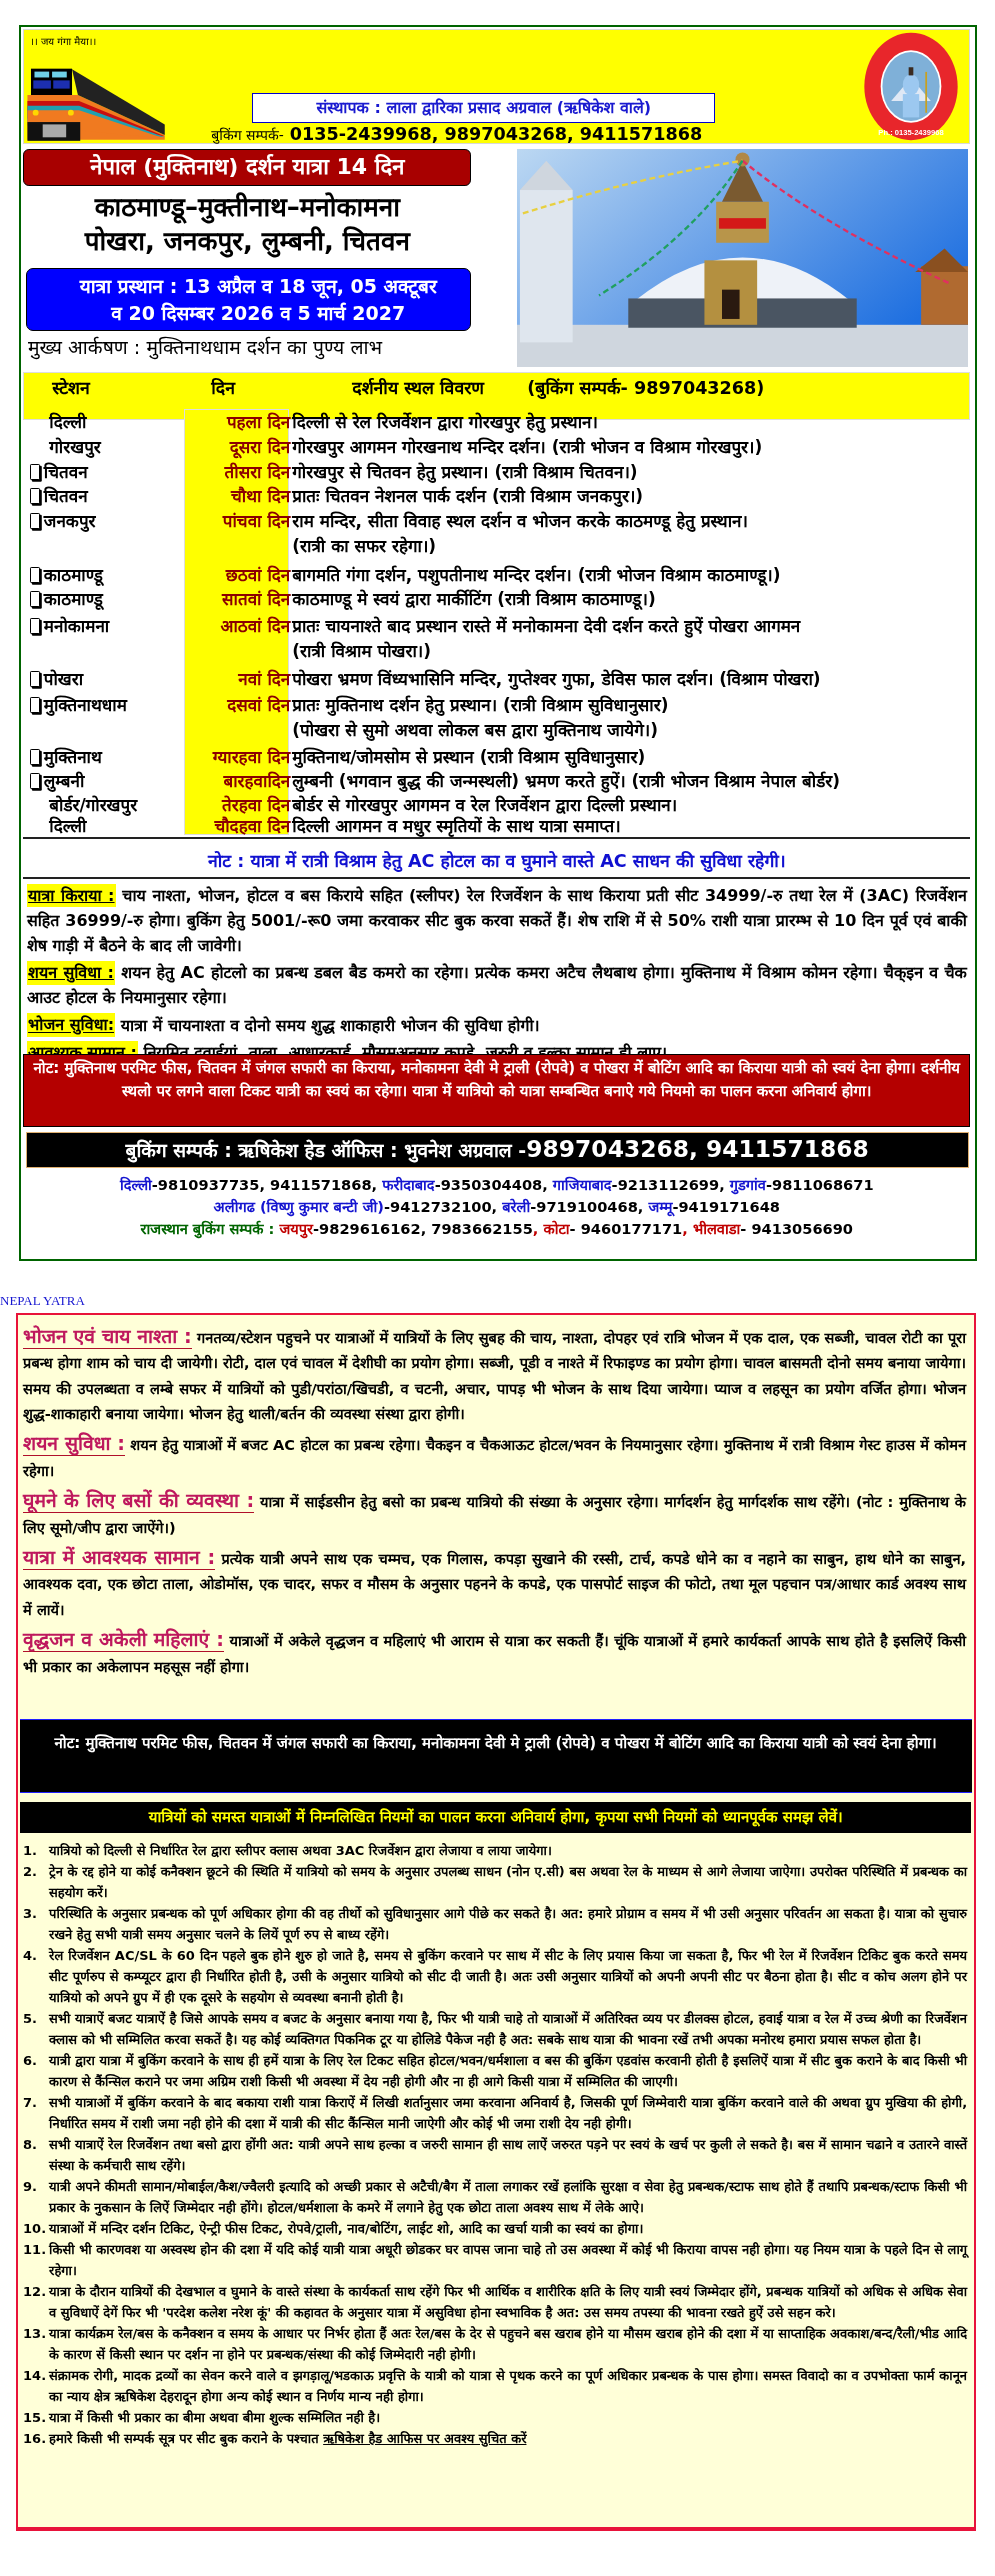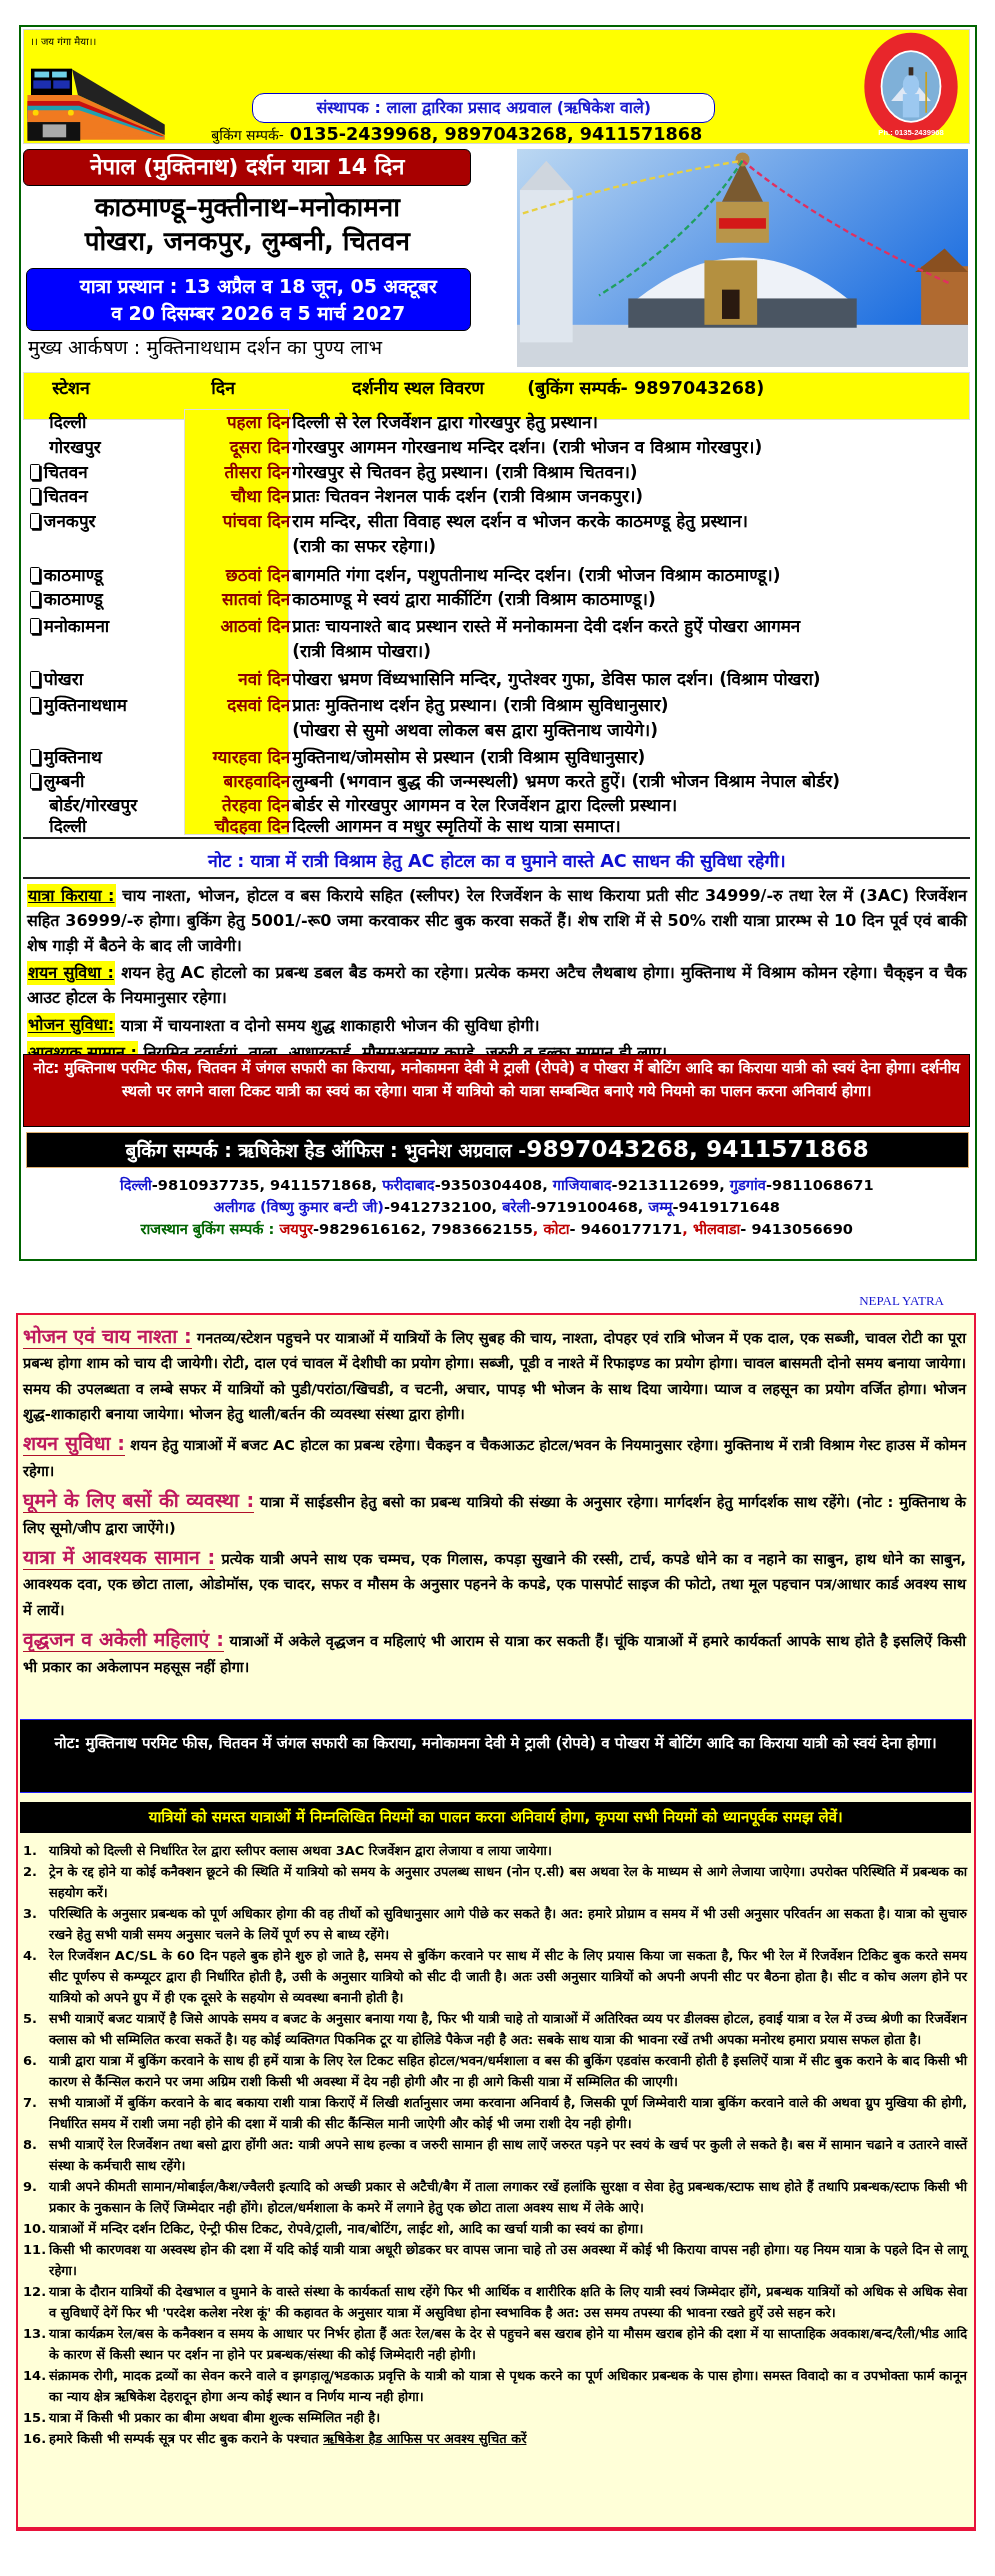--- a/index.html
+++ b/index.html
@@ -7,21 +7,21 @@
   body { font-family: "DejaVu Sans", "Liberation Sans", sans-serif; color: #000; position: relative; overflow: hidden; }
 
   
   #poster { position: absolute; left: 19px; top: 25px; width: 958px; height: 1236px; border: 2.9px solid #006400; background: #fff; }
 
   
   #hdr { position: absolute; left: 2.3px; top: 2.3px; width: 947px; height: 115px; background: #ffff00; border: 0.6px solid #d8d8d8; }
   #jai { position: absolute; left: 5.9px; top: 3.5px; font-size: 10px; text-align: right; }
   #train { position: absolute; left: 1.2px; top: 23.4px; width: 141px; height: 88px; }
   #title { position: absolute; left: 152px; top: 10.5px; width: 644px; text-align: center; font-size: 36px; font-weight: bold; line-height: 47px; }
-  #founder { position: absolute; left: 228px; top: 63px; width: 463px; height: 30px; border: 1.8px solid #0000cc; border-radius: 12px; background: #fff; color: #1a1ad0; font-weight: bold; font-size: 16px; text-align: center; line-height: 27px; }
+  #founder { position: absolute; left: 228px; top: 63px; width: 463px; height: 30px; border: 1.8px solid #0000cc; border-radius: 0; background: #fff; color: #1a1ad0; font-weight: bold; font-size: 16px; text-align: center; line-height: 27px; }
   #hdrphone { position: absolute; left: 187px; top: 94px; width: 632px; text-align: left; font-size: 17.6px; font-weight: bold; line-height: 21px; }
   #hdrphone .lbl { font-size: 14px; font-weight: normal; }
   #seal { position: absolute; left: 838px; top: 1.2px; width: 98px; height: 111px; }
 
   
   #tripbadge { position: absolute; left: 2.3px; top: 122px; width: 448px; height: 37px; background: #a80000; border: 1.8px solid #000; border-radius: 5.9px; color: #fff; font-size: 22px; font-weight: bold; text-align: center; line-height: 34px; }
   #route1, #route2 { position: absolute; left: 2.3px; width: 448px; text-align: center; font-size: 26px; font-weight: bold; line-height: 33px; }
   #route1 { top: 164px; } #route2 { top: 198px; }
   #dates { position: absolute; left: 4.7px; top: 241px; width: 445px; height: 63px; background: #0000ff; border: 1.8px solid #000; border-radius: 7px; color: #fff; font-size: 19px; font-weight: bold; text-align: center; padding-top: 3.5px; line-height: 27px; padding-left: 20px; }
   #attraction { position: absolute; left: 7px; top: 309px; font-size: 19.3px; line-height: 23.4px; }
@@ -48,21 +48,21 @@
 
   #rednote { position: absolute; left: 2.3px; top: 1027px; width: 947px; height: 73px; background: #b40000; border: 1.8px solid #000; color: #fff; font-size: 15px; font-weight: bold; text-align: center; line-height: 23px; padding: 2.3px 7px; }
   #booking { position: absolute; left: 4.7px; top: 1105px; width: 943px; height: 36px; background: #000; border: 1.8px solid #e0b070; color: #fff; font-weight: bold; text-align: center; line-height: 33px; font-size: 19px; }
   #booking .ph { font-size: 23.4px; }
   #branches { position: absolute; left: 2.3px; top: 1147px; width: 947px; text-align: center; font-size: 14.6px; font-weight: bold; line-height: 22px; }
   .city { color: #1515d0; }
   .raj { color: #006400; }
   .rcity { color: #c00000; }
 
   
-  #nepal-heading { position: absolute; left: 0; top: 1293px; width: 944px; text-align: right; color: #1515d0; font-family: "Liberation Serif", serif; font-size: 13px; }
+  #nepal-heading { position: absolute; left: 0; top: 1293px; width: 944px; text-align: left; color: #1515d0; font-family: "Liberation Serif", serif; font-size: 13px; }
 
   #infobox { position: absolute; left: 16.4px; top: 1313px; width: 960px; height: 1218px; border: 2.9px solid #e8133a; border-bottom-width: 4.7px; background: #ffffd8; }
   #info { position: absolute; left: 4.7px; top: 8.8px; width: 943px; font-size: 14.6px; font-weight: bold; line-height: 25.5px; text-align: justify; }
   #info p { margin-bottom: 4.7px; }
   .rh { color: #be185d; font-size: 19.3px; border-bottom: 1.2px solid #b0102a; }
   #blknote { position: absolute; left: 1.2px; top: 404px; width: 952px; height: 74px; background: #000; border-top: 1.8px solid #2020ff; border-bottom: 1.8px solid #2020ff; color: #fff; font-size: 15px; font-weight: bold; text-align: center; line-height: 23.4px; padding-top: 11.7px; padding-left: 17.6px; padding-right: 17.6px; }
   #rulesbar { position: absolute; left: 1.8px; top: 487px; width: 951px; height: 31px; background: #000; color: #ffff00; font-size: 15px; font-weight: bold; text-align: center; line-height: 30px; white-space: nowrap; overflow: hidden; }
   #rules { position: absolute; left: 4.7px; top: 525px; width: 944px; font-size: 13px; font-weight: bold; line-height: 21px; list-style: none; }
   #rules li { position: relative; padding-left: 26px; text-align: justify; }
   #rules li .num { position: absolute; left: 0; top: 0; }

